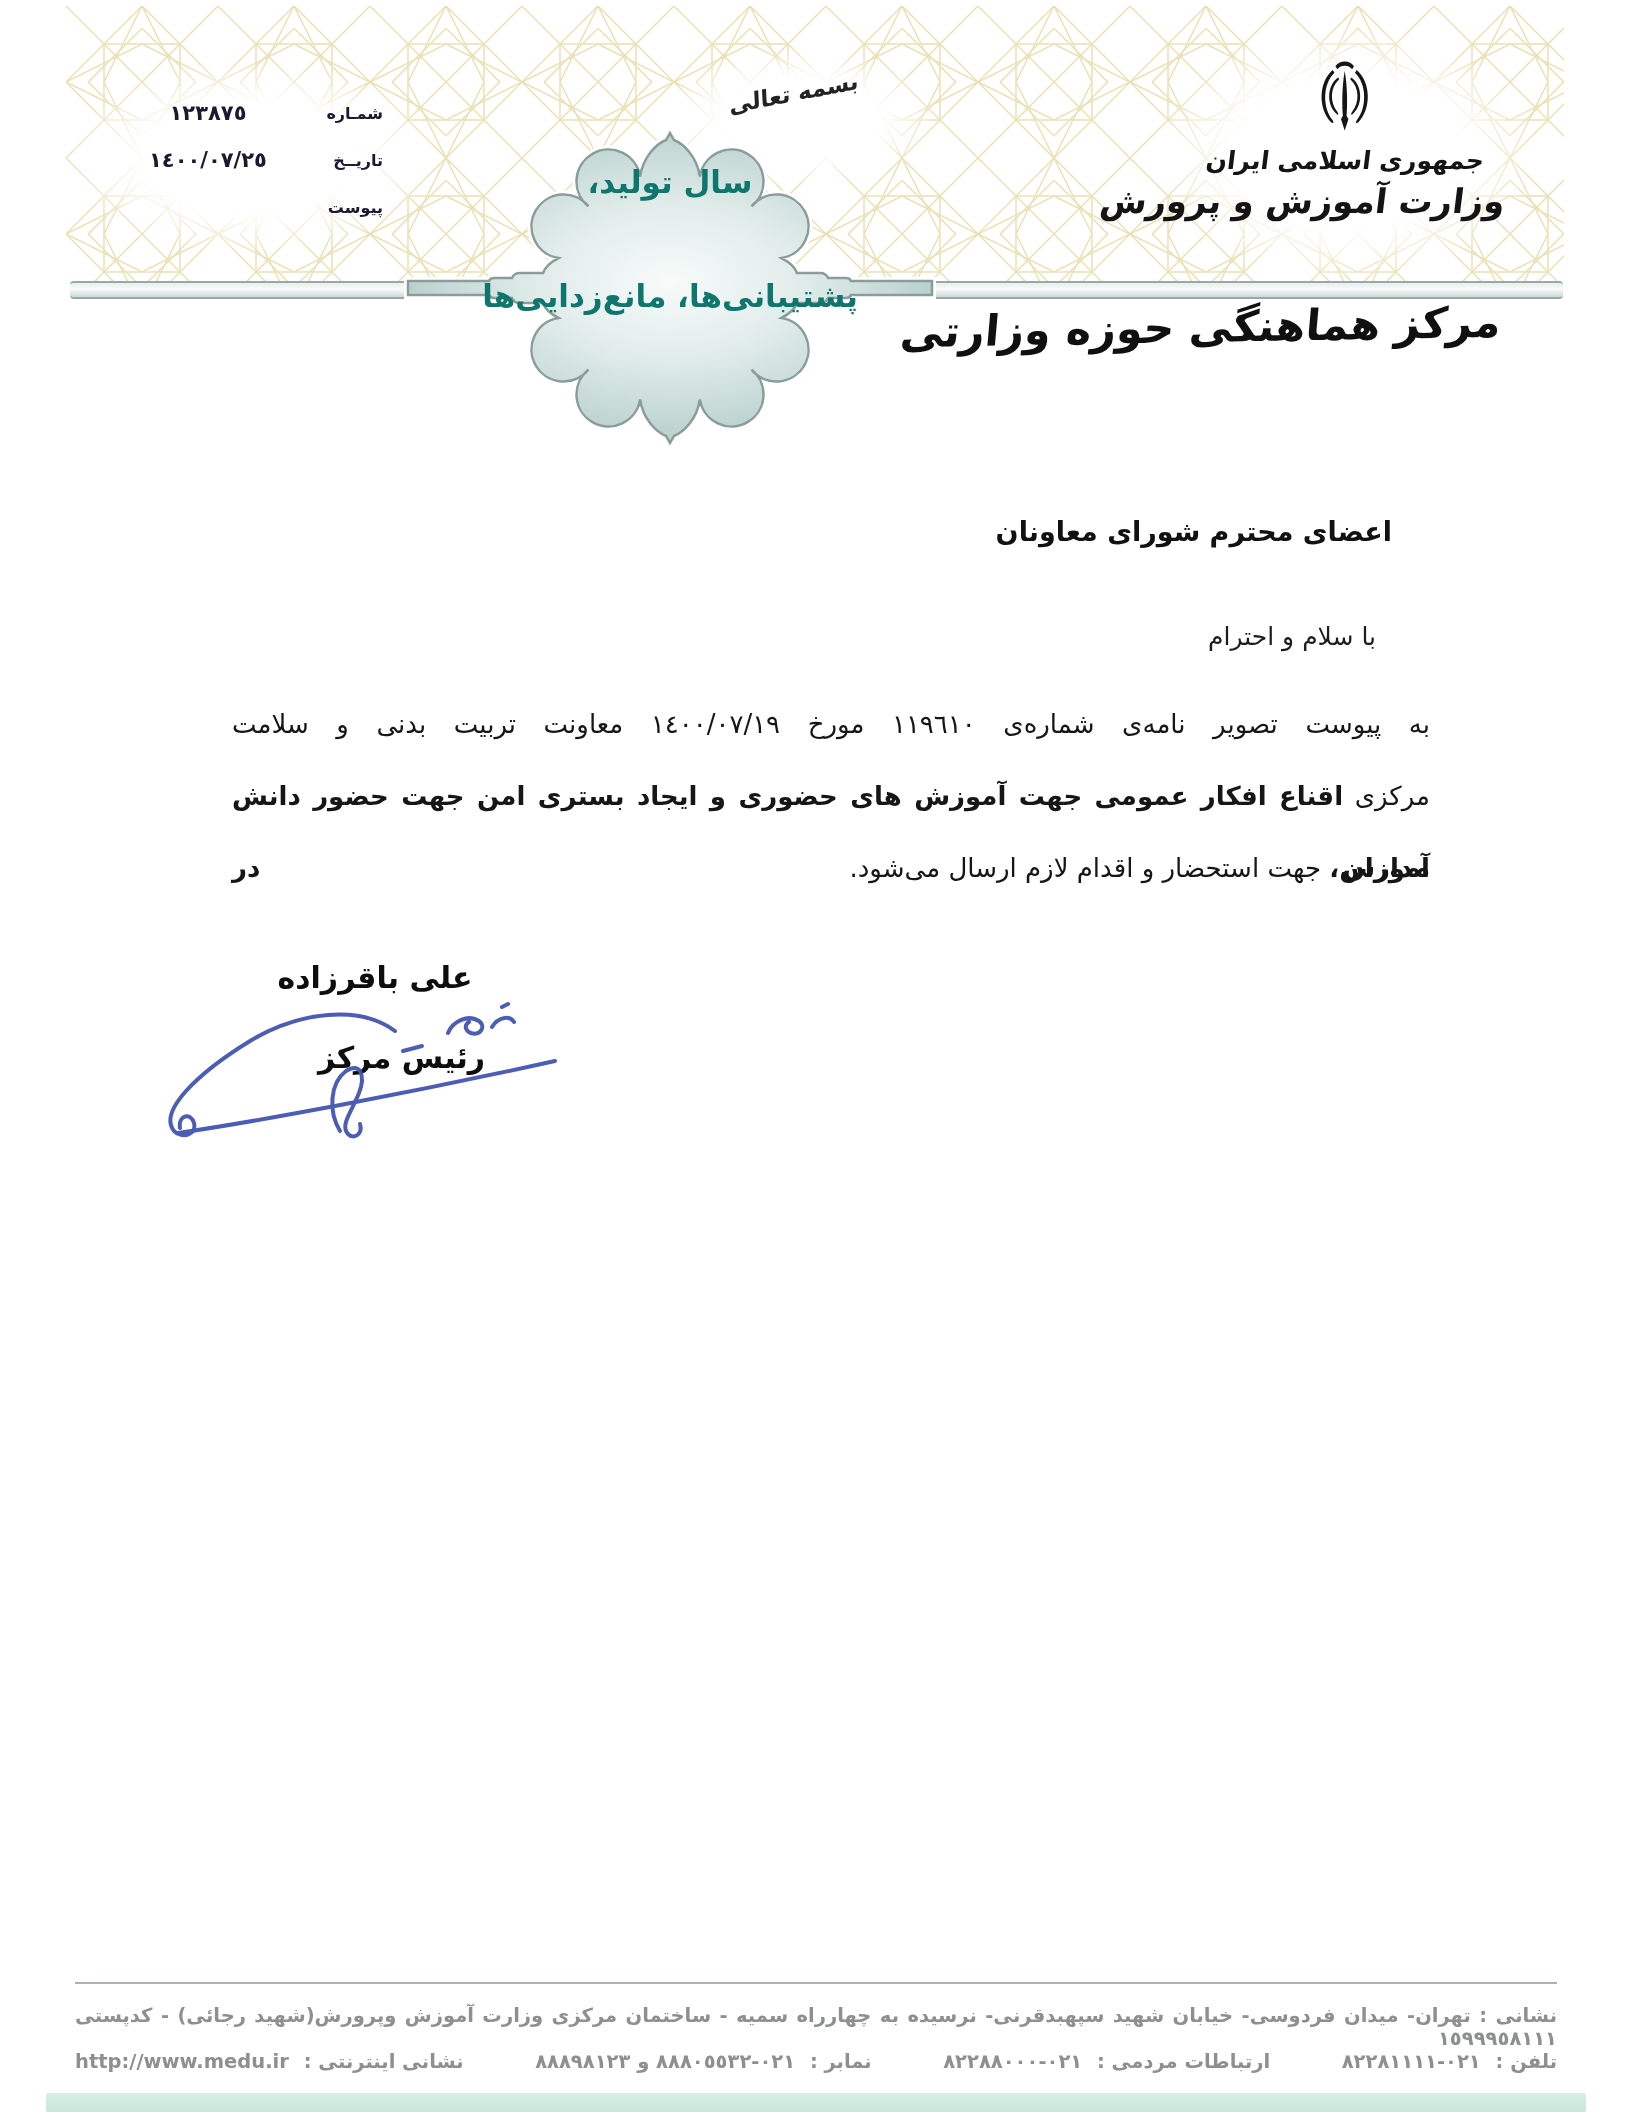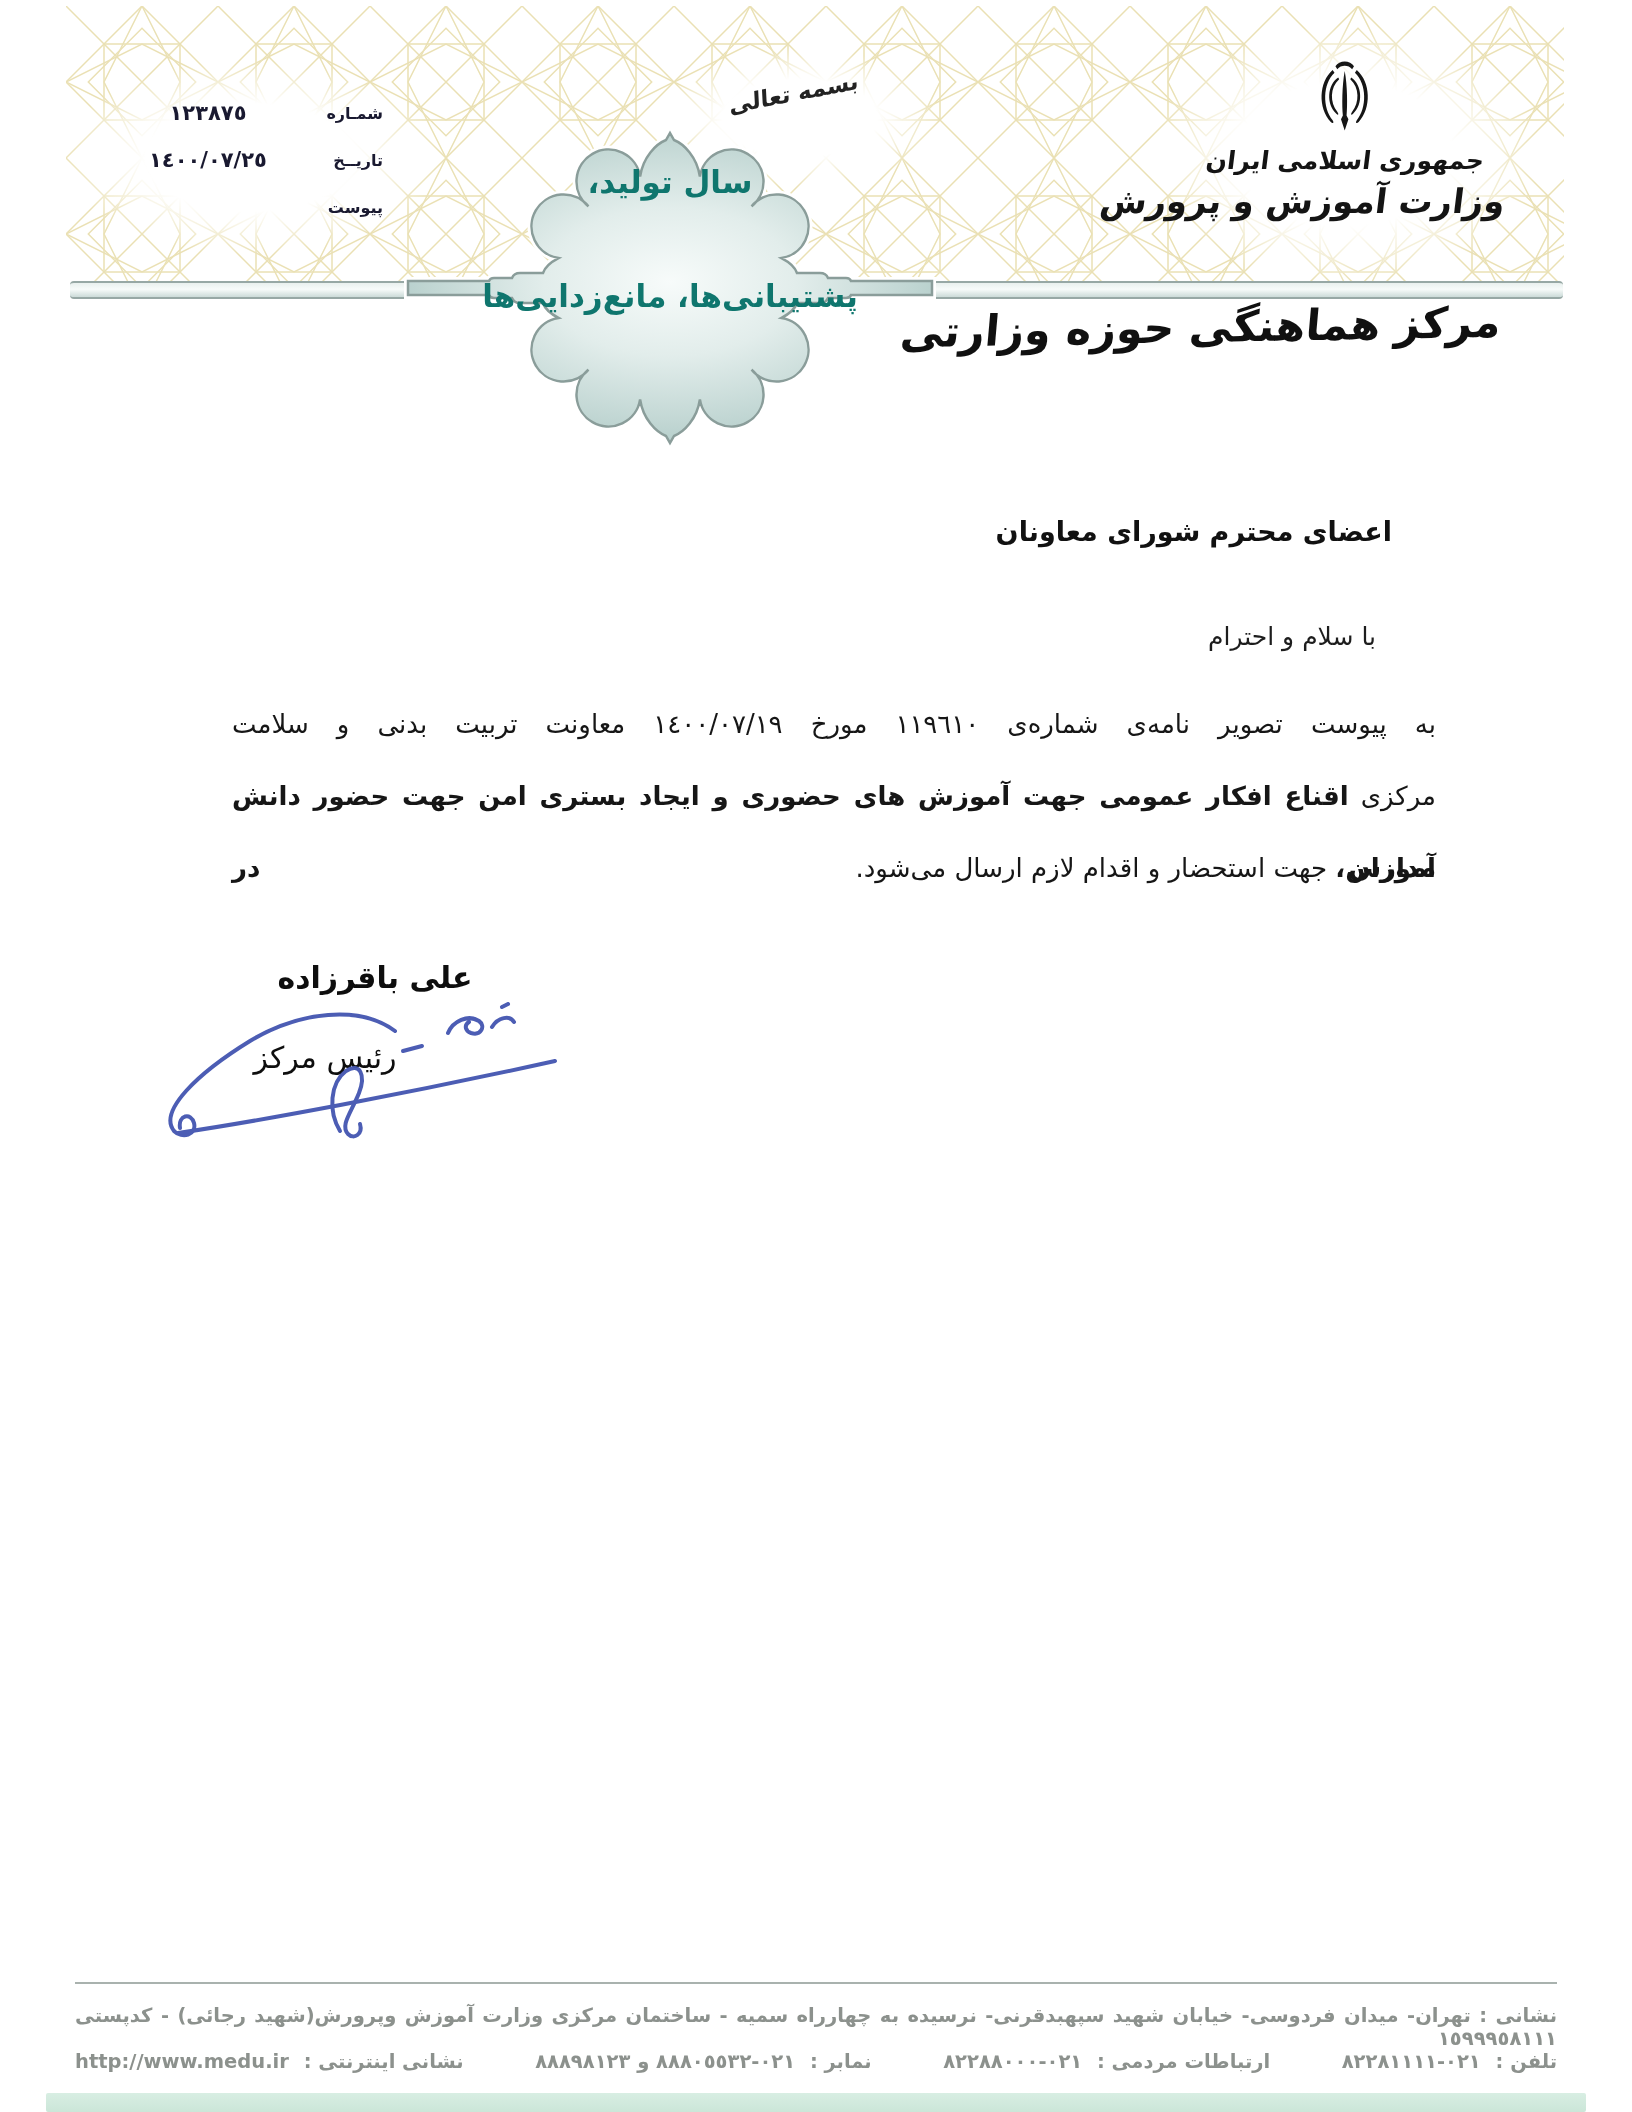--- a/index.html
+++ b/index.html
@@ -41,28 +41,28 @@
   .emblem{height:78px; display:block; margin:0 auto;}
   .org-country{margin-top:10px; font-size:25px; font-weight:bold; transform:skewX(-7deg); white-space:nowrap;}
   .org-ministry{margin-top:6px; font-size:34px; font-weight:bold; transform:skewX(-7deg); white-space:nowrap;}
   .center-name{
     position:absolute; right:132px; top:302px; font-size:43px; font-weight:bold; color:#101010;
     transform:skewX(-6deg) rotate(-1deg); white-space:nowrap;
   }
   
   .recipient{position:absolute; right:240px; top:516px; font-size:27px; font-weight:bold; color:#111111;}
   .salutation{position:absolute; right:256px; top:622px; font-size:25px;}
-  .paragraph{position:absolute; right:196px; left:232px; top:688px; font-size:26px; color:#161616;}
+  .paragraph{position:absolute; right:202px; left:232px; top:688px; font-size:26px; color:#161616;}
   .pline{height:72px; line-height:72px;}
   .pline.just{text-align:justify; text-align-last:justify;}
   .pline.last{text-align:right;}
   .pline b{font-weight:bold;}
   
   .sig-name{position:absolute; left:215px; top:960px; width:320px; text-align:center; font-size:30px; font-weight:bold; color:#0e0e0e;}
-  .sig-title{position:absolute; left:165px; top:1040px; width:320px; text-align:center; font-size:30px; font-weight:normal; color:#0e0e0e;}
+  .sig-title{position:absolute; left:165px; top:1040px; width:320px; text-align:right; font-size:30px; font-weight:bold; color:#0e0e0e;}
   .sig-svg{position:absolute; left:150px; top:983px; width:420px; height:190px;}
   
   .footer-divider{position:absolute; left:75px; top:1982px; width:1482px; height:2px; background:#a9b2ae;}
   .footer-address{
     position:absolute; left:75px; right:75px; top:2004px; font-size:19.5px; font-weight:bold; color:#8c918d;
     text-align:justify; text-align-last:justify;
   }
   .footer-contacts{
     position:absolute; left:75px; right:75px; top:2050px; display:flex; justify-content:space-between;
     font-size:19.5px; font-weight:bold; color:#8c918d;

